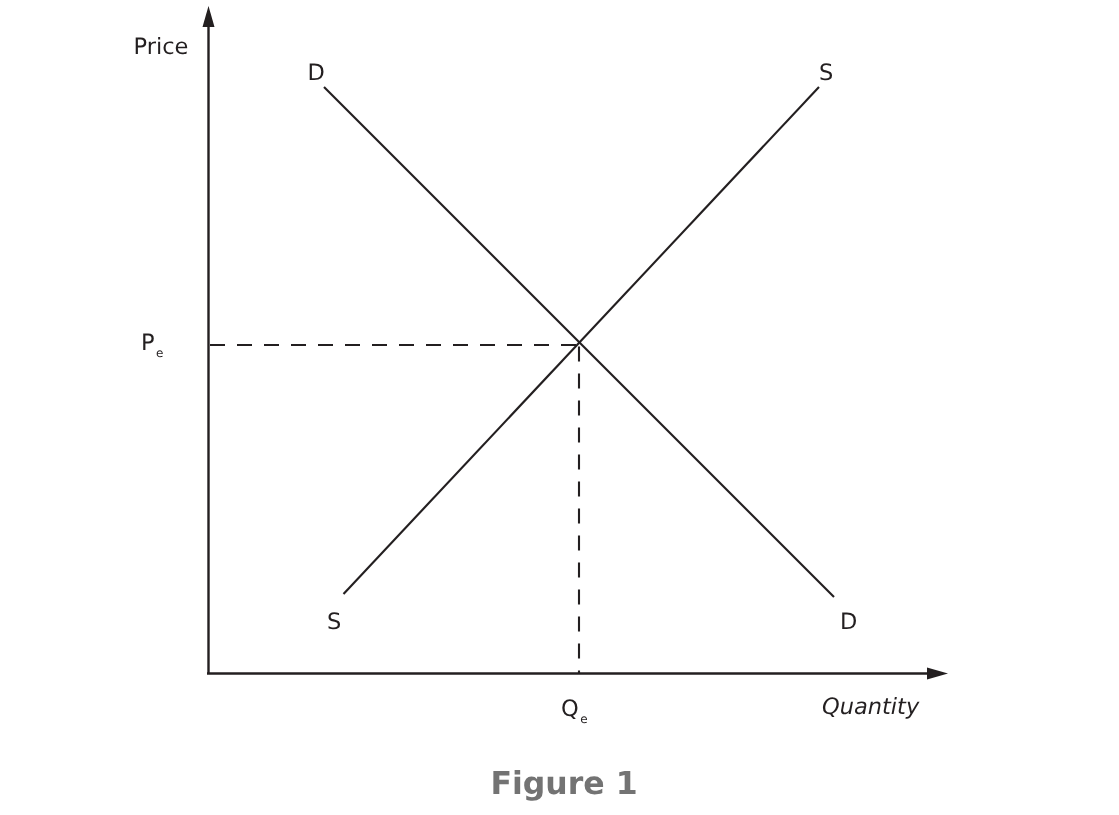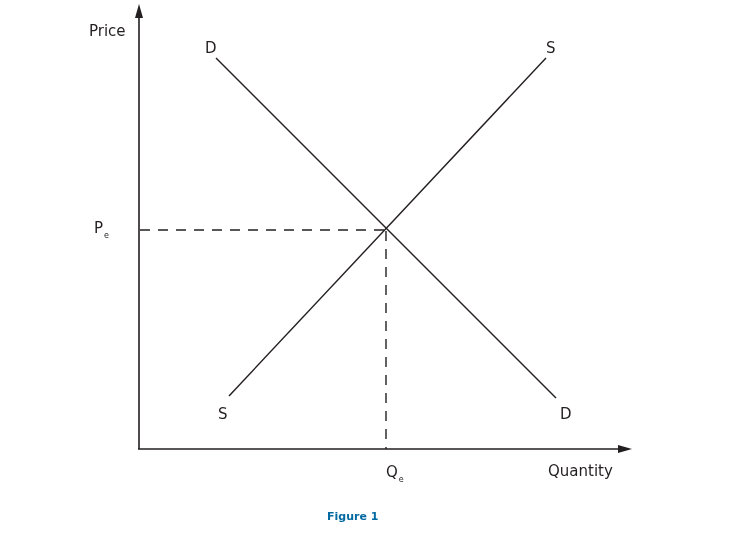--- a/index.html
+++ b/index.html
@@ -1,20 +1,20 @@
 <!DOCTYPE html>
 <html><head>
   <meta charset="utf-8">
   <style>
     html, body { margin: 0; padding: 0; background: #ffffff; }
     body { width: 746px; height: 543px; position: relative; overflow: hidden; font-family: "DejaVu Sans", sans-serif; }
     #figure { position: absolute; left: 0; top: 0; width: 746px; height: 543px; }
     .lbl { position: absolute; color: #231f20; font-family: "DejaVu Sans", sans-serif; font-size: 15px; line-height: 1; white-space: nowrap; text-align: center; }
     .sub { font-size: 8px; position: relative; top: 5px; margin-left: 1px; }
-    .caption { position: absolute; font-weight: bold; font-size: 11px; color: #0369a1; font-family: "DejaVu Sans", sans-serif; text-align: right; }
+    .caption { position: absolute; font-weight: bold; font-size: 21px; color: #737373; font-family: "DejaVu Sans", sans-serif; text-align: right; }
   </style>
 </head>
 <body>
 
 <svg id="figure" width="746" height="543" viewBox="0 0 746 543">
 
   <line x1="139" y1="449" x2="139" y2="16" stroke="#231f20" stroke-width="1.6"></line>
   <polygon points="139,4 135,18 143,18" fill="#231f20"></polygon>
 
   <line x1="138" y1="449" x2="620" y2="449" stroke="#231f20" stroke-width="1.6"></line>
@@ -22,27 +22,27 @@
 
   <line x1="216" y1="58" x2="556" y2="398" stroke="#231f20" stroke-width="1.4"></line>
 
   <line x1="229" y1="396" x2="546" y2="58" stroke="#231f20" stroke-width="1.4"></line>
 
   <line x1="140" y1="230" x2="386" y2="230" stroke="#231f20" stroke-width="1.4" stroke-dasharray="10,8"></line>
   <line x1="386" y1="231" x2="386" y2="449" stroke="#231f20" stroke-width="1.4" stroke-dasharray="10,8"></line>
 </svg>
 
 <div class="lbl" style="left:89px; top:24px;">Price</div>
-<div class="lbl" style="left:548px; top:464px;">Quantity</div>
+<div class="lbl" style="left:548px; top:464px;font-style:italic;">Quantity</div>
 
 <div class="lbl" style="left:205px; top:41px;">D</div>
 <div class="lbl" style="left:560px; top:407px;">D</div>
 <div class="lbl" style="left:546px; top:41px;">S</div>
 <div class="lbl" style="left:218px; top:407px;">S</div>
 
 <div class="lbl" style="left:94px; top:221px;">
   <span>P</span><span class="sub">e</span>
 </div>
-<div class="lbl" style="left:374px; top:465px;margin-left:12px;">
+<div class="lbl" style="left:374px; top:465px;">
   <span>Q</span><span class="sub">e</span>
 </div>
 
 <div class="caption" style="left:327px; top:510px;">Figure 1</div>
 
 </body></html>

